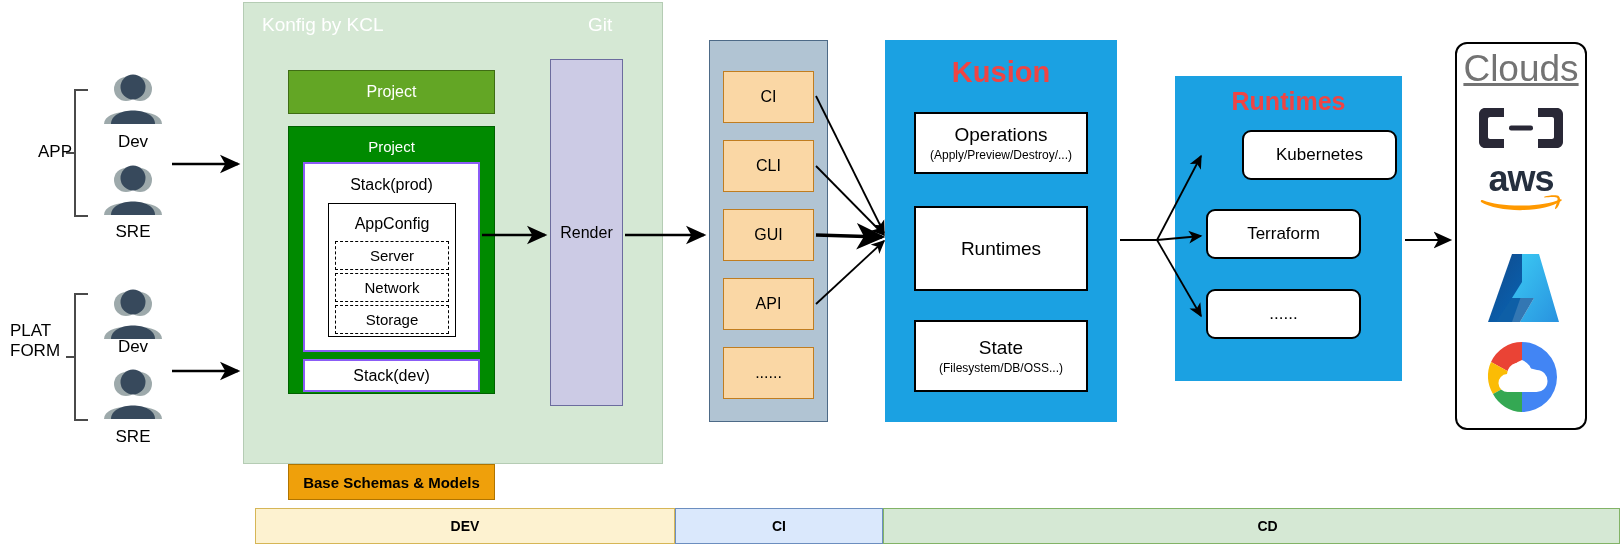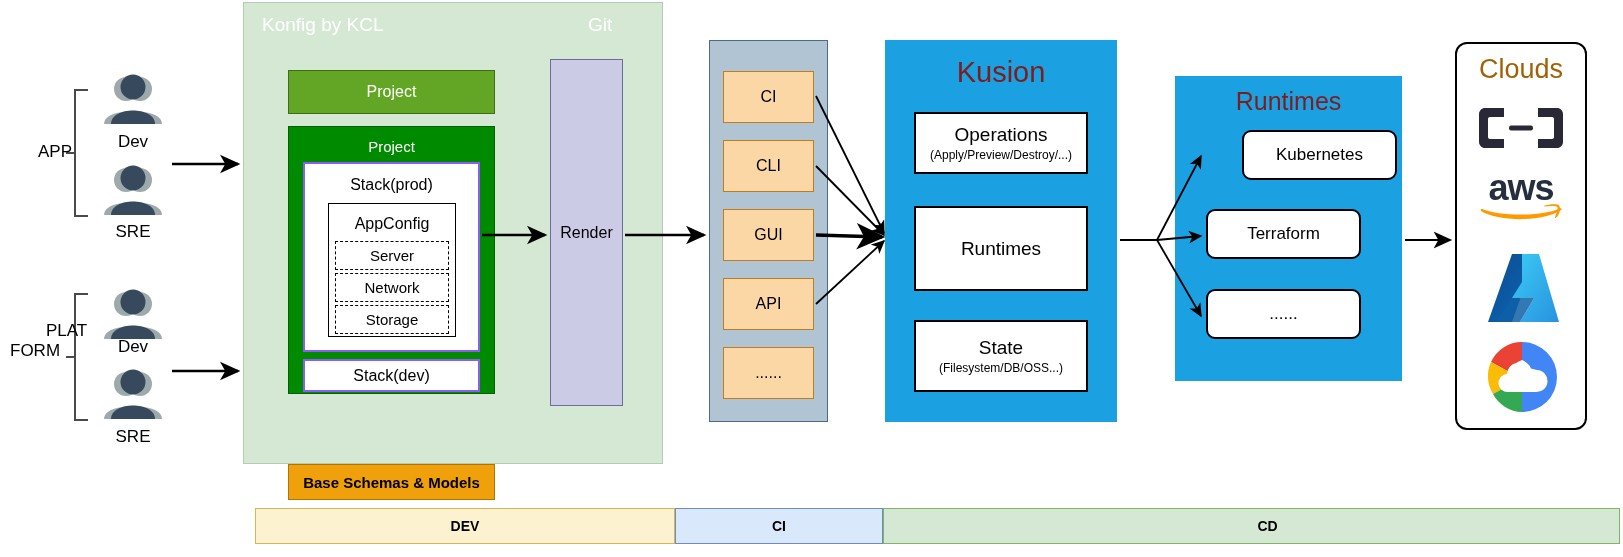--- a/index.html
+++ b/index.html
@@ -106,22 +106,22 @@
     border: 1.5px solid #C07D20;
     color: #000000;
     font-size: 16px;
   }
 
   
   .blue-panel {
     background: #1BA1E2;
   }
   .blue-title {
-    color: #7f1d1d;
-    font-weight: 400;
+    color: #ef4444;
+    font-weight: 700;
   }
   .kusion-card {
     background: #ffffff;
     border: 2px solid #000000;
     flex-direction: column;
   }
   .card-main { font-size: 19px; color: #000; }
   .card-sub  { font-size: 12px; color: #000; margin-top: 2px; }
   .rt-card {
     background: #ffffff;
@@ -130,21 +130,21 @@
     font-size: 17px;
     color: #000;
   }
 
   
   .clouds-panel {
     background: #ffffff;
     border: 2px solid #000000;
     border-radius: 12px;
   }
-  .clouds-title { font-size: 27px; color: #a16207; }
+  .clouds-title { font-size: 37px; color: #737373; text-decoration: underline; }
 
   
   .bar-seg {
     font-size: 14px;
     font-weight: bold;
     color: #000;
   }
   .bar-dev { background: #FDF2D0; border: 1px solid #D6B656; }
   .bar-ci  { background: #DAE8FC; border: 1px solid #6C8EBF; }
   .bar-cd  { background: #D5E8D4; border: 1px solid #82B366; padding-left: 32px; }
@@ -179,21 +179,21 @@
       <circle cx="24" cy="17" r="12" fill="#9DA9AB"></circle>
       <path d="M2 52 C2 36 46 36 46 52 Z" fill="#9DA9AB"></path>
       <circle cx="31" cy="15" r="12.5" fill="#37495C"></circle>
       <path d="M9 52 C9 34 53 34 53 52 Z" fill="#37495C"></path>
     </svg>
   </div>
   <div class="abs role-label ctr" style="left:96px; top:222px; width:74px; height:20px;">SRE</div>
 
   <div class="abs brace" style="left:74px; top:293px; width:14px; height:128px;"></div>
   <div class="abs brace-nub" style="left:66px; top:356px; width:10px; height:1px;"></div>
-  <div class="abs actor-label" style="left:10px; top:322px; width:60px;margin-left:36px;">PLAT</div>
+  <div class="abs actor-label" style="left:10px; top:322px; width:60px;">PLAT</div>
   <div class="abs actor-label" style="left:10px; top:342px; width:60px;">FORM</div>
 
   <div class="abs" style="left:102px; top:287px; width:62px; height:52px;">
     <svg width="62" height="52" viewBox="0 0 62 52">
       <circle cx="38" cy="17" r="12" fill="#9DA9AB"></circle>
       <path d="M16 52 C16 36 60 36 60 52 Z" fill="#9DA9AB"></path>
       <circle cx="24" cy="17" r="12" fill="#9DA9AB"></circle>
       <path d="M2 52 C2 36 46 36 46 52 Z" fill="#9DA9AB"></path>
       <circle cx="31" cy="15" r="12.5" fill="#37495C"></circle>
       <path d="M9 52 C9 34 53 34 53 52 Z" fill="#37495C"></path>
@@ -274,21 +274,21 @@
   <div class="abs clouds-title ctr" style="left:1455px; top:52px; width:132px; height:34px;">Clouds</div>
 
   <div class="abs ctr" style="left:1479px; top:104px; width:84px; height:48px;">
     <svg width="84" height="48" viewBox="0 0 84 48">
       <path d="M25 4 H6 C2.7 4 0 6.7 0 10 V38 C0 41.3 2.7 44 6 44 H25 V35 H11 C9.9 35 9 34.1 9 33 V15 C9 13.9 9.9 13 11 13 H25 Z" fill="#292836"></path>
       <path d="M59 4 H78 C81.3 4 84 6.7 84 10 V38 C84 41.3 81.3 44 78 44 H59 V35 H73 C74.1 35 75 34.1 75 33 V15 C75 13.9 74.1 13 73 13 H59 Z" fill="#292836"></path>
       <rect x="30" y="21.5" width="24" height="5" rx="2.2" fill="#292836"></rect>
     </svg>
   </div>
 
-  <div class="abs ctr" style="left:1473px; top:169px; width:96px; height:56px;">
+  <div class="abs ctr" style="left:1473px; top:160px; width:96px; height:56px;">
     <svg width="96" height="56" viewBox="0 0 96 56">
       <text x="48" y="31" text-anchor="middle" font-family="'Liberation Sans', sans-serif" font-size="36" font-weight="bold" fill="#252F3E" letter-spacing="-1">aws</text>
       <path d="M8 42 C26 53 70 53 88 41 C89.5 40 88.6 38.6 87 39.4 C69 47.5 27 47.5 10 40.3 C8.3 39.6 7.3 41 8 42 Z" fill="#FF9900"></path>
       <path d="M86 36.5 C84.3 34.5 75.5 35.5 71.8 36.6 C70.9 36.9 71 37.7 71.9 37.6 C75.7 37.2 83.1 36.6 84.3 38 C85.5 39.4 82.8 45.8 82 48.3 C81.8 49 82.3 49.3 83 48.8 C87 45.6 88 38.6 86 36.5 Z" fill="#FF9900"></path>
     </svg>
   </div>
 
   <div class="abs ctr" style="left:1482px; top:252px; width:78px; height:76px;">
     <svg width="78" height="76" viewBox="0 0 78 76">
       <defs>

